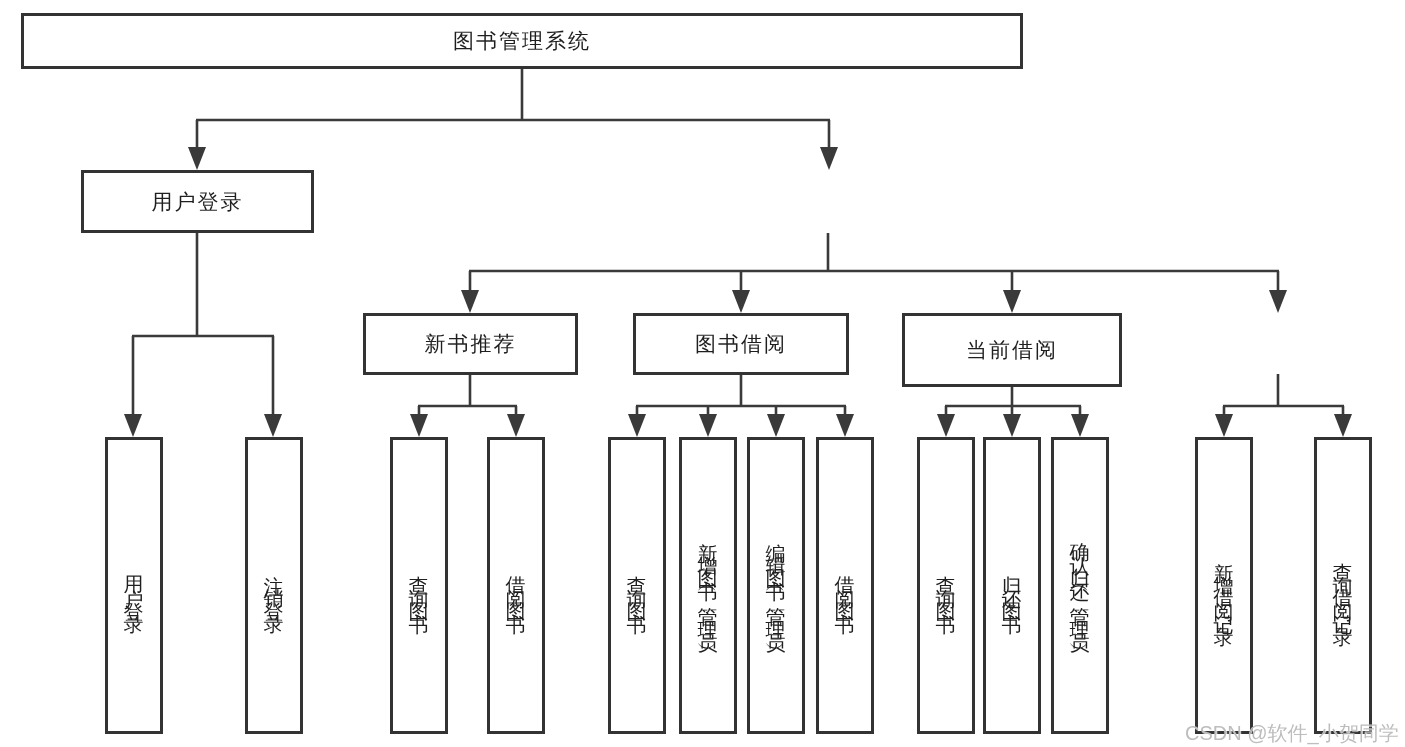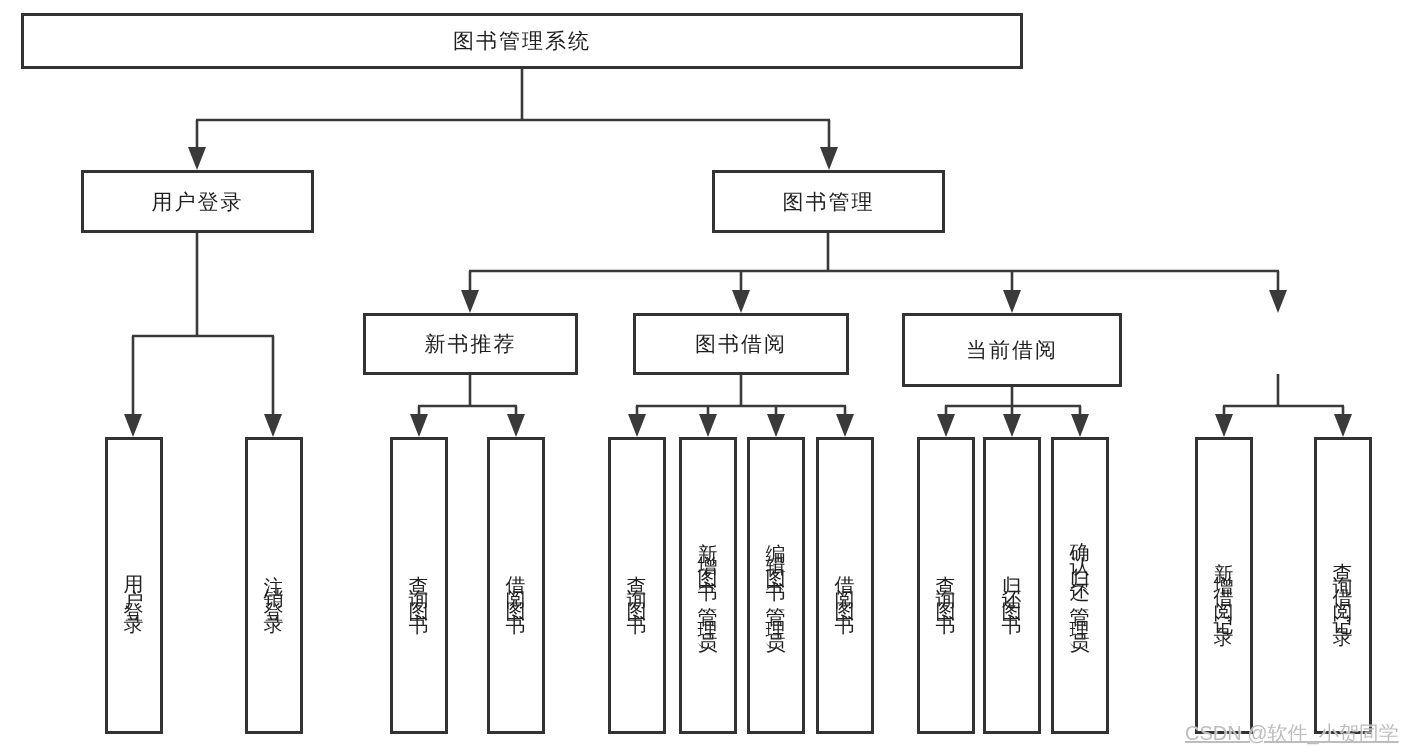--- a/index.html
+++ b/index.html
@@ -34,21 +34,20 @@
   }
   .leaf .vlabel{display:block;}
   .watermark{
     position:absolute;
     left:1185px;top:720px;
     font-size:20px;
     color:#bdbdbd;
     text-shadow:1px 1px 1px rgba(255,255,255,0.85);
     white-space:nowrap;
     z-index:5;
-    text-decoration:underline;
   }
 </style>
 </head>
 <body>
 
 <div class="canvas">
 
   <svg class="connectors" width="1405" height="747" viewBox="0 0 1405 747">
     <g stroke="#3a3a3a" stroke-width="2.6" fill="none">
       <path d="M522 69 V121 M196 120 H830 M197 120 V150 M829 120 V150"></path>
@@ -81,23 +80,20 @@
       <polygon points="1334,414 1352,414 1343,437"></polygon>
     </g>
   </svg>
 
   <div class="node" style="left:21px;top:13px;width:1002px;height:56px">
     <span class="hlabel">图书管理系统</span>
   </div>
 
   <div class="node" style="left:81px;top:170px;width:233px;height:63px">
     <span class="hlabel">用户登录</span>
-  </div>
-  <div class="node" style="left:712px;top:170px;width:233px;height:63px">
-    <span class="hlabel">图书管理</span>
   </div>
 
   <div class="node" style="left:633px;top:313px;width:216px;height:62px">
     <span class="hlabel">图书借阅</span>
   </div>
   <div class="node" style="left:363px;top:313px;width:215px;height:62px">
     <span class="hlabel">新书推荐</span>
   </div>
   <div class="node" style="left:902px;top:313px;width:220px;height:74px">
     <span class="hlabel">当前借阅</span>

